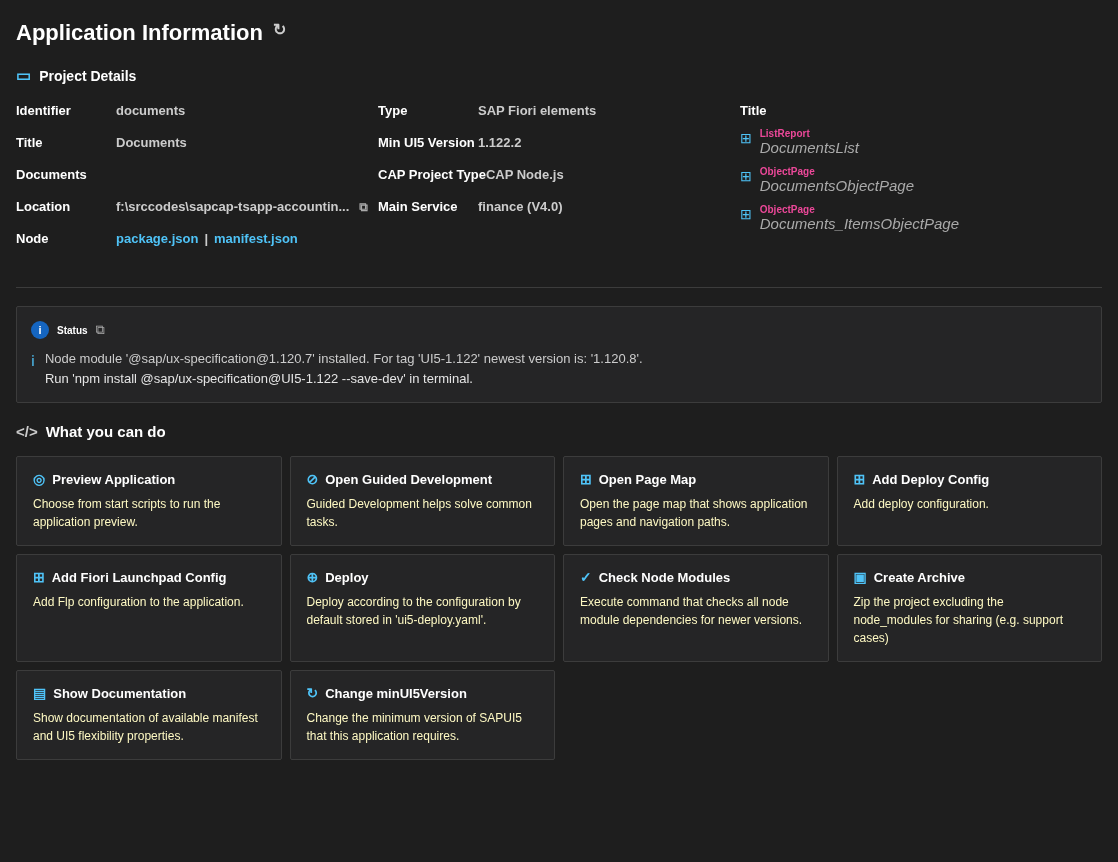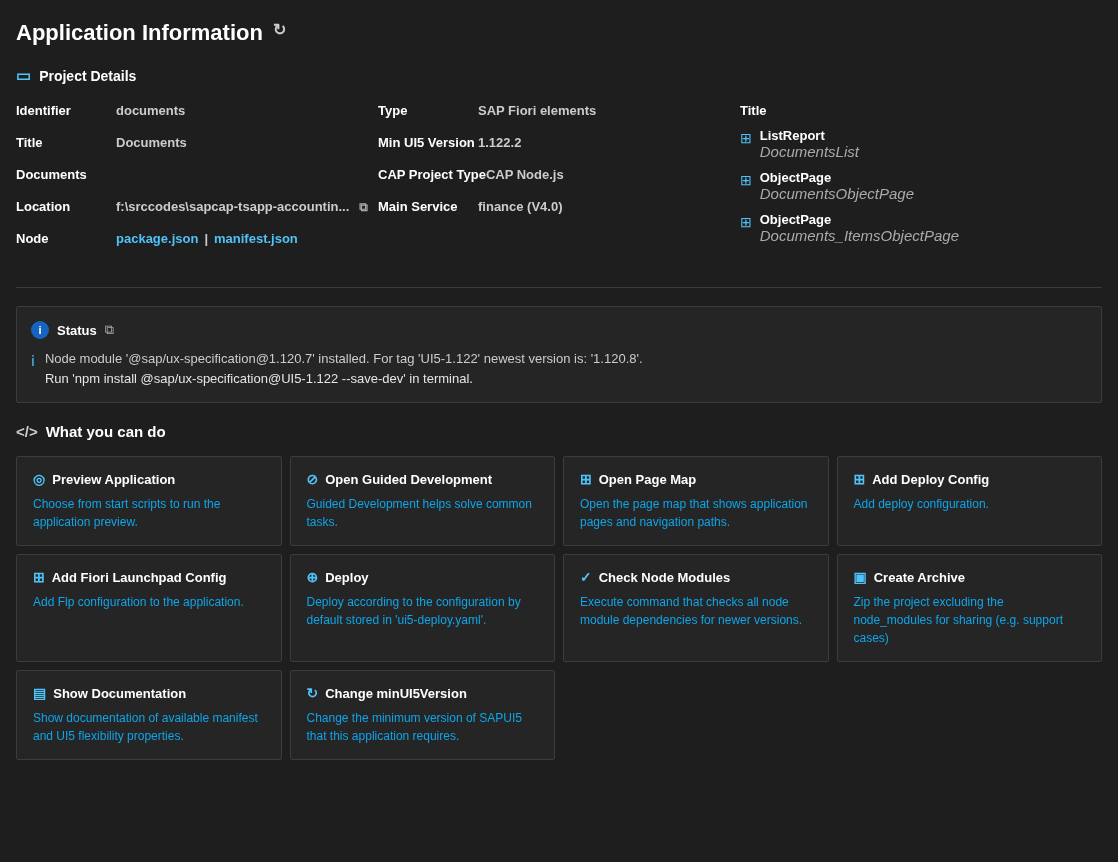--- a/index.html
+++ b/index.html
@@ -88,21 +88,21 @@
       display: flex;
       align-items: flex-start;
       gap: 8px;
       margin-bottom: 10px;
     }
     .page-icon {
       color: #4fc3f7;
       font-size: 14px;
       margin-top: 2px;
     }
-    .page-name { font-weight: 600; color: #ffffff; font-size: 13px; }
+    .page-name { font-weight: 600; color: #ec4899; font-size: 10px; }
     .page-sub { color: #aaaaaa; font-size: 15px; font-style: italic; }
 
     
     .status-section {
       margin-bottom: 20px;
       background-color: #252526;
       border: 1px solid #3c3c3c;
       padding: 14px;
       border-radius: 2px;
     }
@@ -118,21 +118,21 @@
       border-radius: 50%;
       width: 18px;
       height: 18px;
       display: inline-flex;
       align-items: center;
       justify-content: center;
       font-size: 11px;
       font-weight: 700;
     }
     .status-title {
-      font-size: 13px;
+      font-size: 10px;
       font-weight: 600;
       color: #ffffff;
     }
     .clipboard-icon { color: #aaa; font-size: 13px; cursor: pointer; }
     .status-message {
       display: flex;
       gap: 10px;
       align-items: flex-start;
     }
     .info-icon {
@@ -175,21 +175,21 @@
     .card-title {
       display: flex;
       align-items: center;
       gap: 7px;
       font-weight: 700;
       color: #ffffff;
       font-size: 13px;
       margin-bottom: 8px;
     }
     .card-icon { color: #4fc3f7; font-size: 14px; }
-    .card-desc { color: #0ea5e9; font-size: 12px; line-height: 1.5; }
+    .card-desc { color: #fef9c3; font-size: 12px; line-height: 1.5; }
     .divider {
       border: none;
       border-top: 1px solid #3c3c3c;
       margin: 6px 0 18px 0;
     }
   </style>
 </head>
 <body>
 
 <h1 class="page-title">

